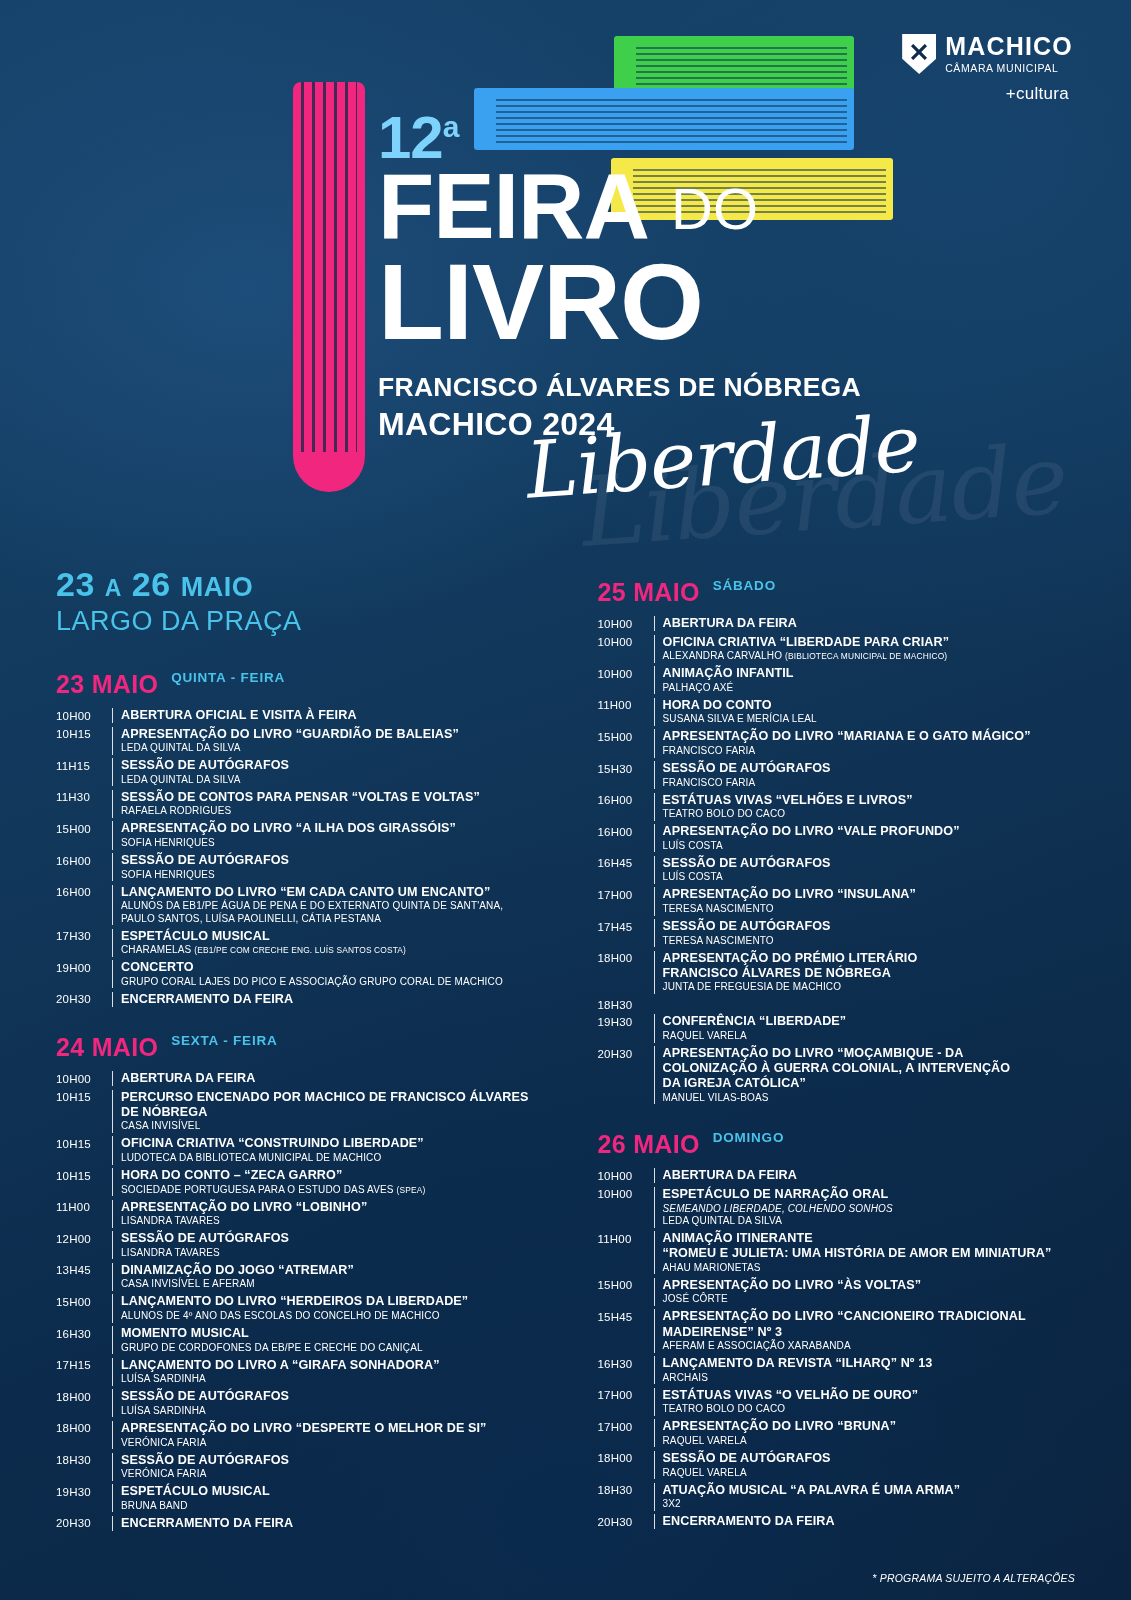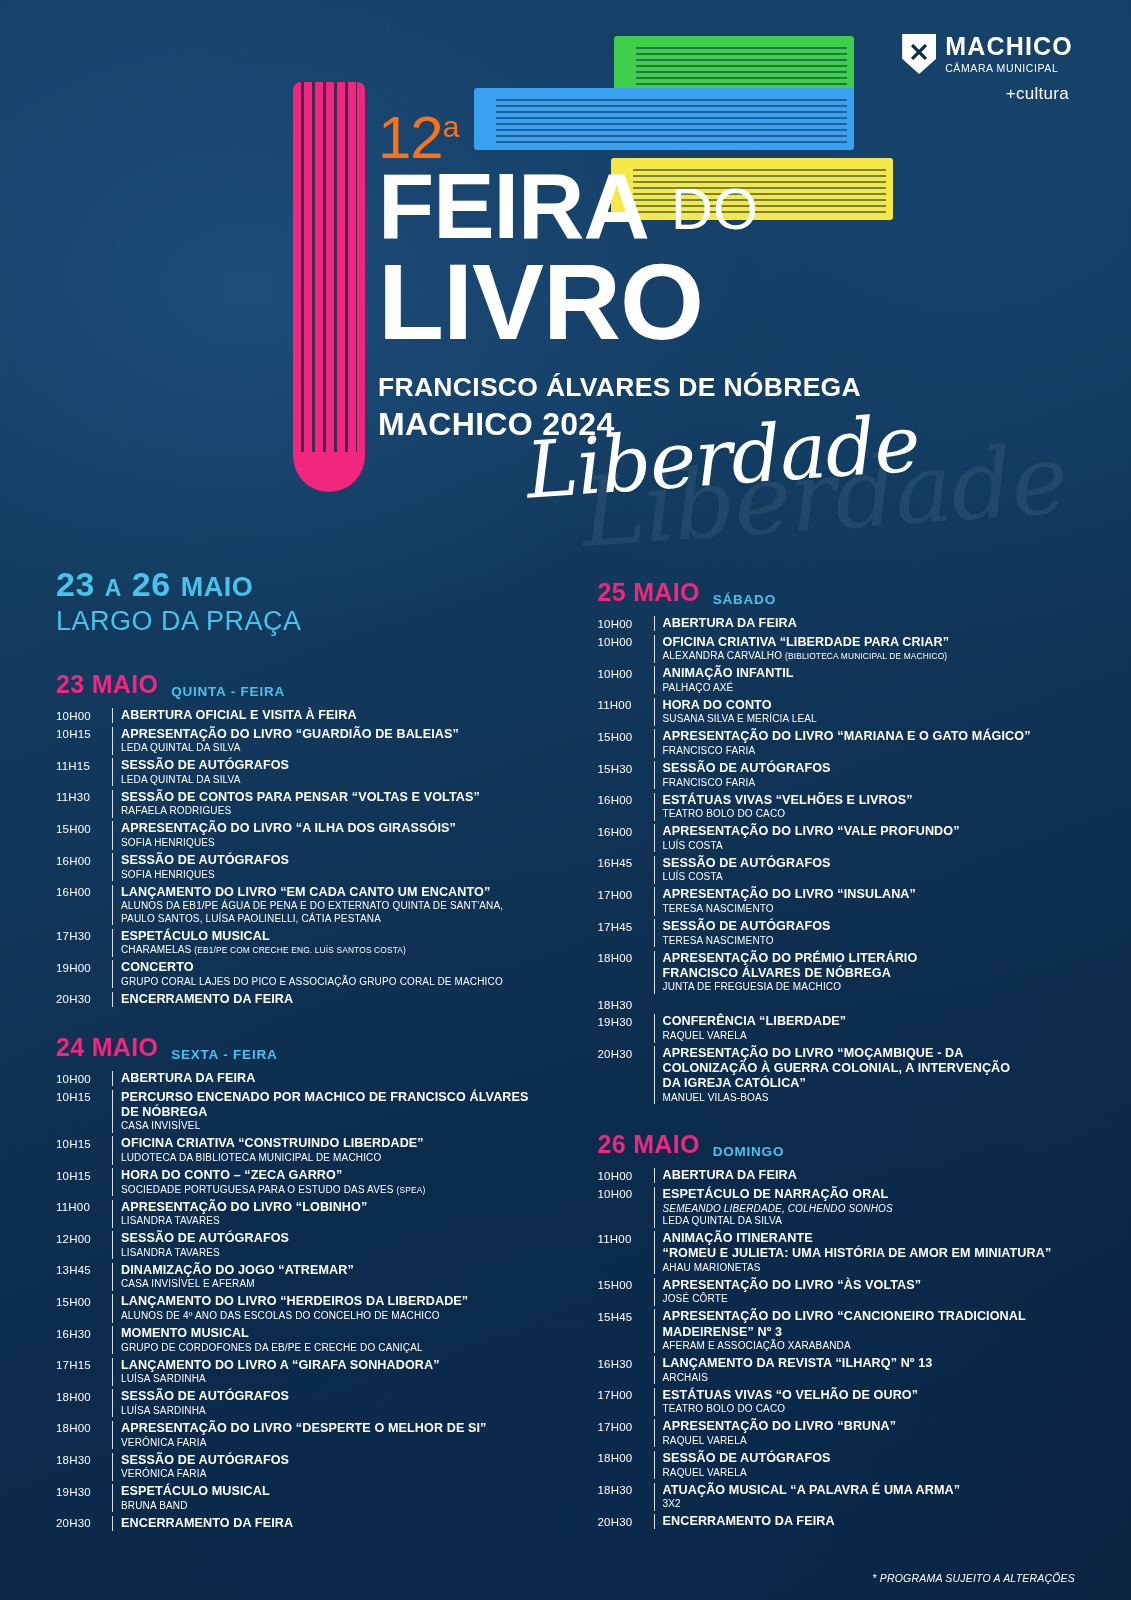--- a/index.html
+++ b/index.html
@@ -108,21 +108,21 @@
   .bookmark .lines {
     position: absolute; left: 8px; right: 8px; top: 0; bottom: 40px;
     background: repeating-linear-gradient(to right,
       rgba(12,40,70,.75) 0px, rgba(12,40,70,.75) 3px,
       rgba(240,38,127,0) 3px, rgba(240,38,127,0) 11px);
   }
 
   
   .title-area { position: absolute; left: 352px; top: 108px; }
   .num12 {
-    font-size: 60px; font-weight: normal; color: #f97316; letter-spacing: -1px;
+    font-size: 60px; font-weight: bold; color: #7dd3fc; letter-spacing: -1px;
     line-height: 1;
   }
   .num12 sup { font-size: 30px; vertical-align: super; }
   .feira-row {
     display: flex; align-items: flex-end; gap: 22px;
     margin-top: -4px;
   }
   .feira {
     font-size: 92px; font-weight: bold; line-height: .92;
     letter-spacing: -1px;
@@ -174,21 +174,21 @@
     position: absolute;
     top: 560px; left: 0; right: 0;
     display: flex;
     padding: 0 52px 0 56px;
   }
   .col { width: 50%; }
   .col-left { padding-top: 110px; padding-right: 18px; }
   .col-right { padding-top: 18px; padding-left: 30px; }
 
   .day-head {
-    display: flex; align-items: flex-end; gap: 13px;
+    display: flex; align-items: flex-start; gap: 13px;
     margin-bottom: 9px;
   }
   .day-head .d {
     font-size: 25px; font-weight: bold; color: #f0267f; letter-spacing: .3px;
   }
   .day-head .w {
     font-size: 13.5px; font-weight: bold; color: #49c3ea; letter-spacing: .8px;
   }
   .day-block { margin-bottom: 26px; }
 

